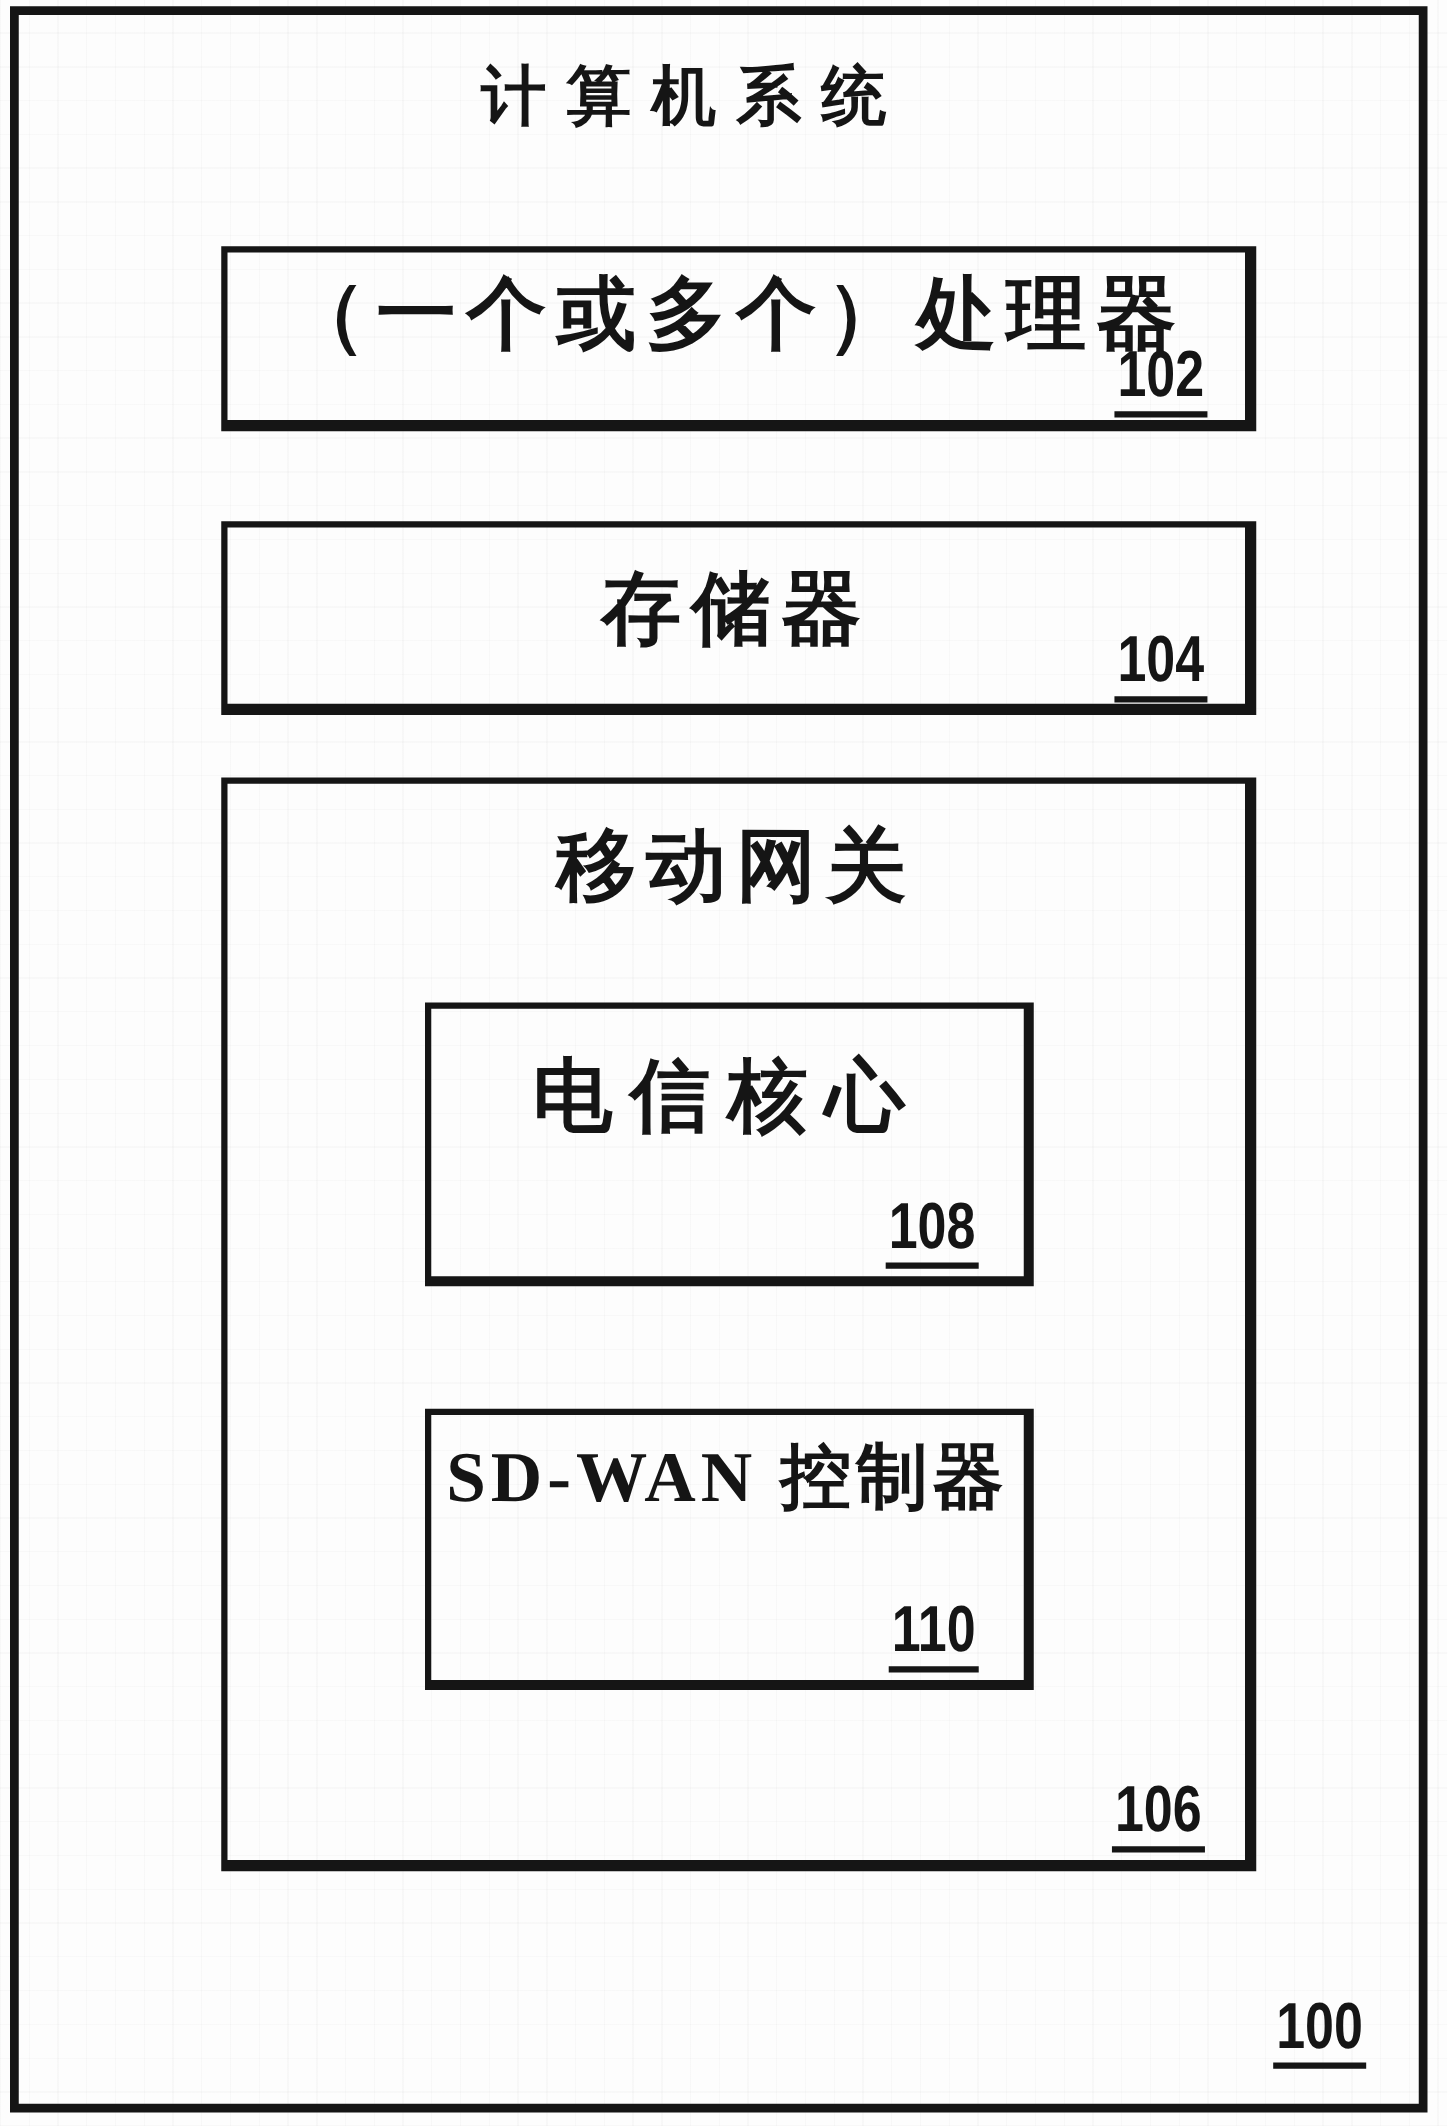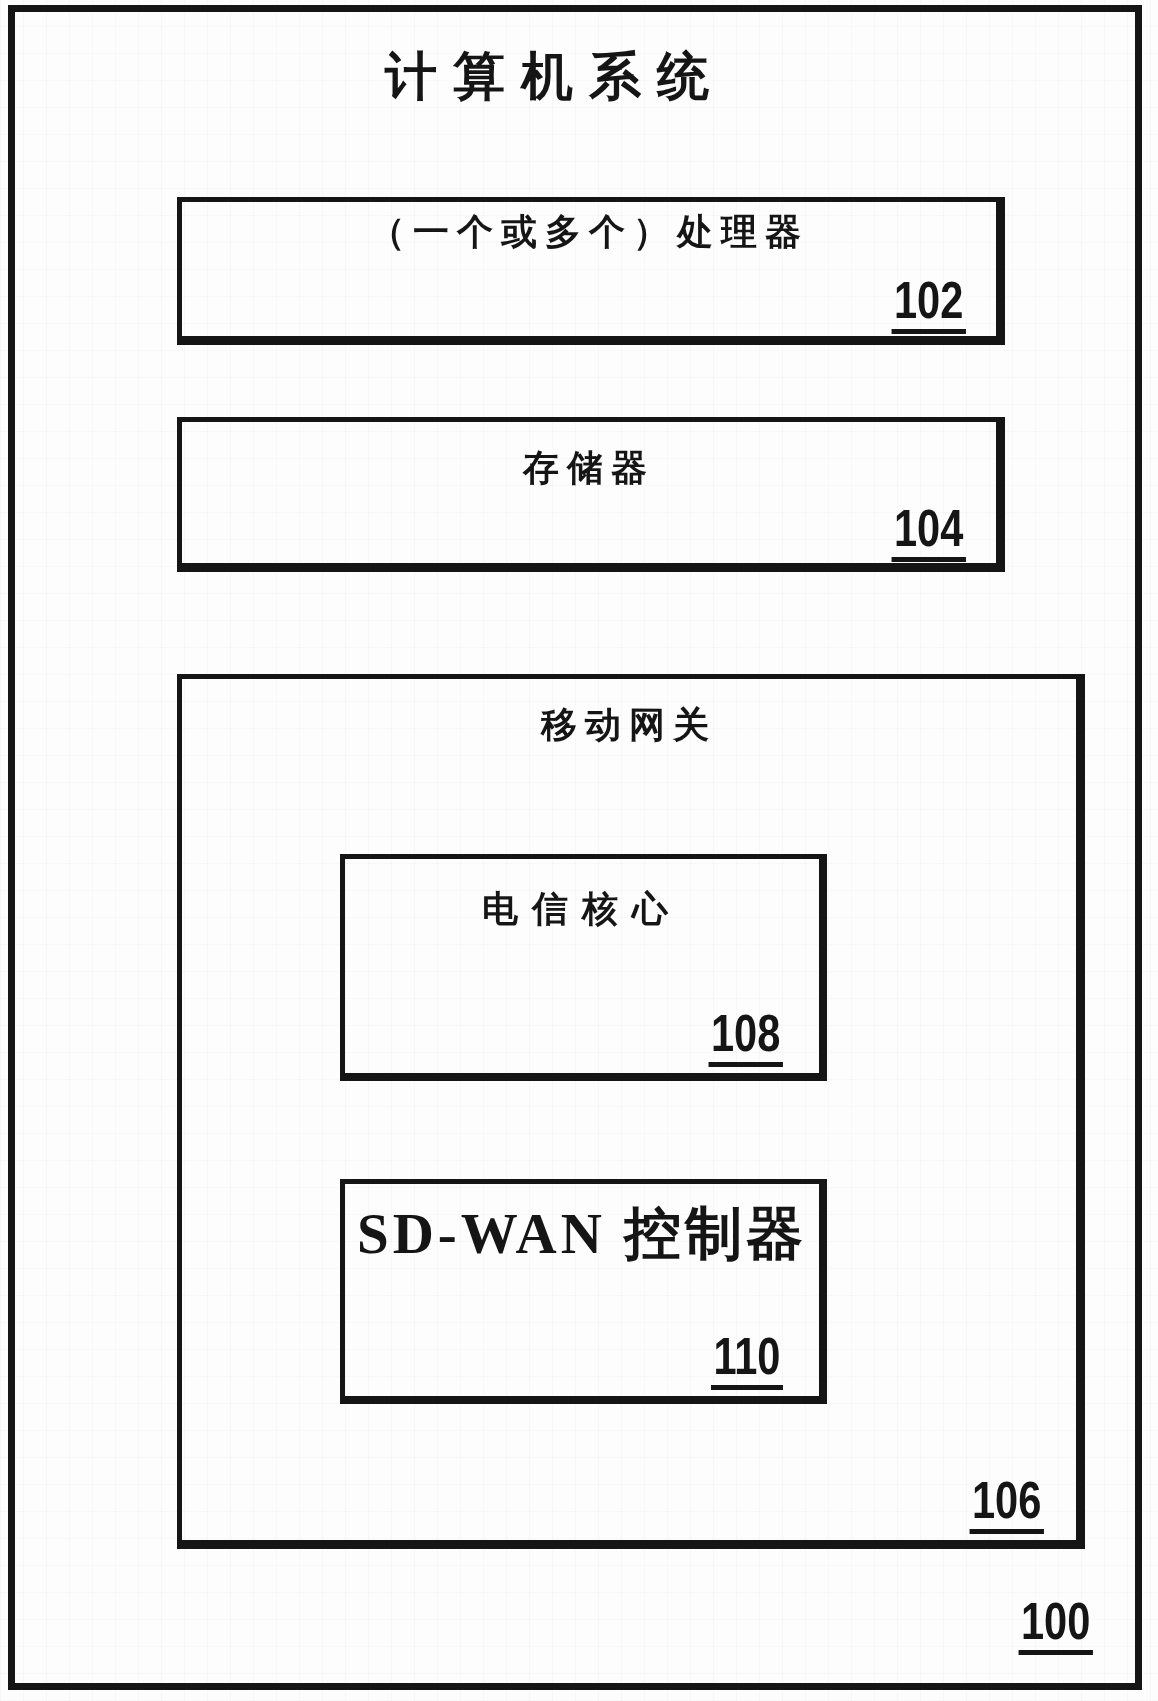--- a/index.html
+++ b/index.html
@@ -39,31 +39,31 @@
   .box {
     position: absolute;
     box-sizing: border-box;
     border: 5px solid #151515;
     border-right-width: 9px;
     border-bottom-width: 9px;
     background: transparent;
   }
   .box-processor { left: 162px; top: 185px; width: 828px; height: 148px; }
   .box-memory    { left: 162px; top: 405px; width: 828px; height: 155px; }
-  .box-gateway   { left: 162px; top: 662px; width: 908px; height: 875px; }
+  .box-gateway   { left: 162px; top: 610px; width: 828px; height: 875px; }
   .box-telecom   { left: 158px; top: 175px; width: 487px; height: 227px;
                    border-right-width: 8px; border-bottom-width: 8px; text-decoration: underline; }
   .box-sdwan     { left: 158px; top: 500px; width: 487px; height: 225px;
                    border-right-width: 8px; border-bottom-width: 8px; }
   .box-label {
     position: absolute;
     left: 0;
     width: 100%;
     text-align: center;
-    font-size: 36px;
+    font-size: 64px;
     font-weight: 700;
     letter-spacing: 8px;
     white-space: nowrap;
   }
   .label-processor { top: 6px; }
   .label-memory    { top: 22px; }
   .label-gateway   { top: 22px; }
   .label-telecom   { top: 26px; letter-spacing: 14px; }
   .label-sdwan     { top: 12px; font-size: 57px; letter-spacing: 4px; }
   .ref-num {

